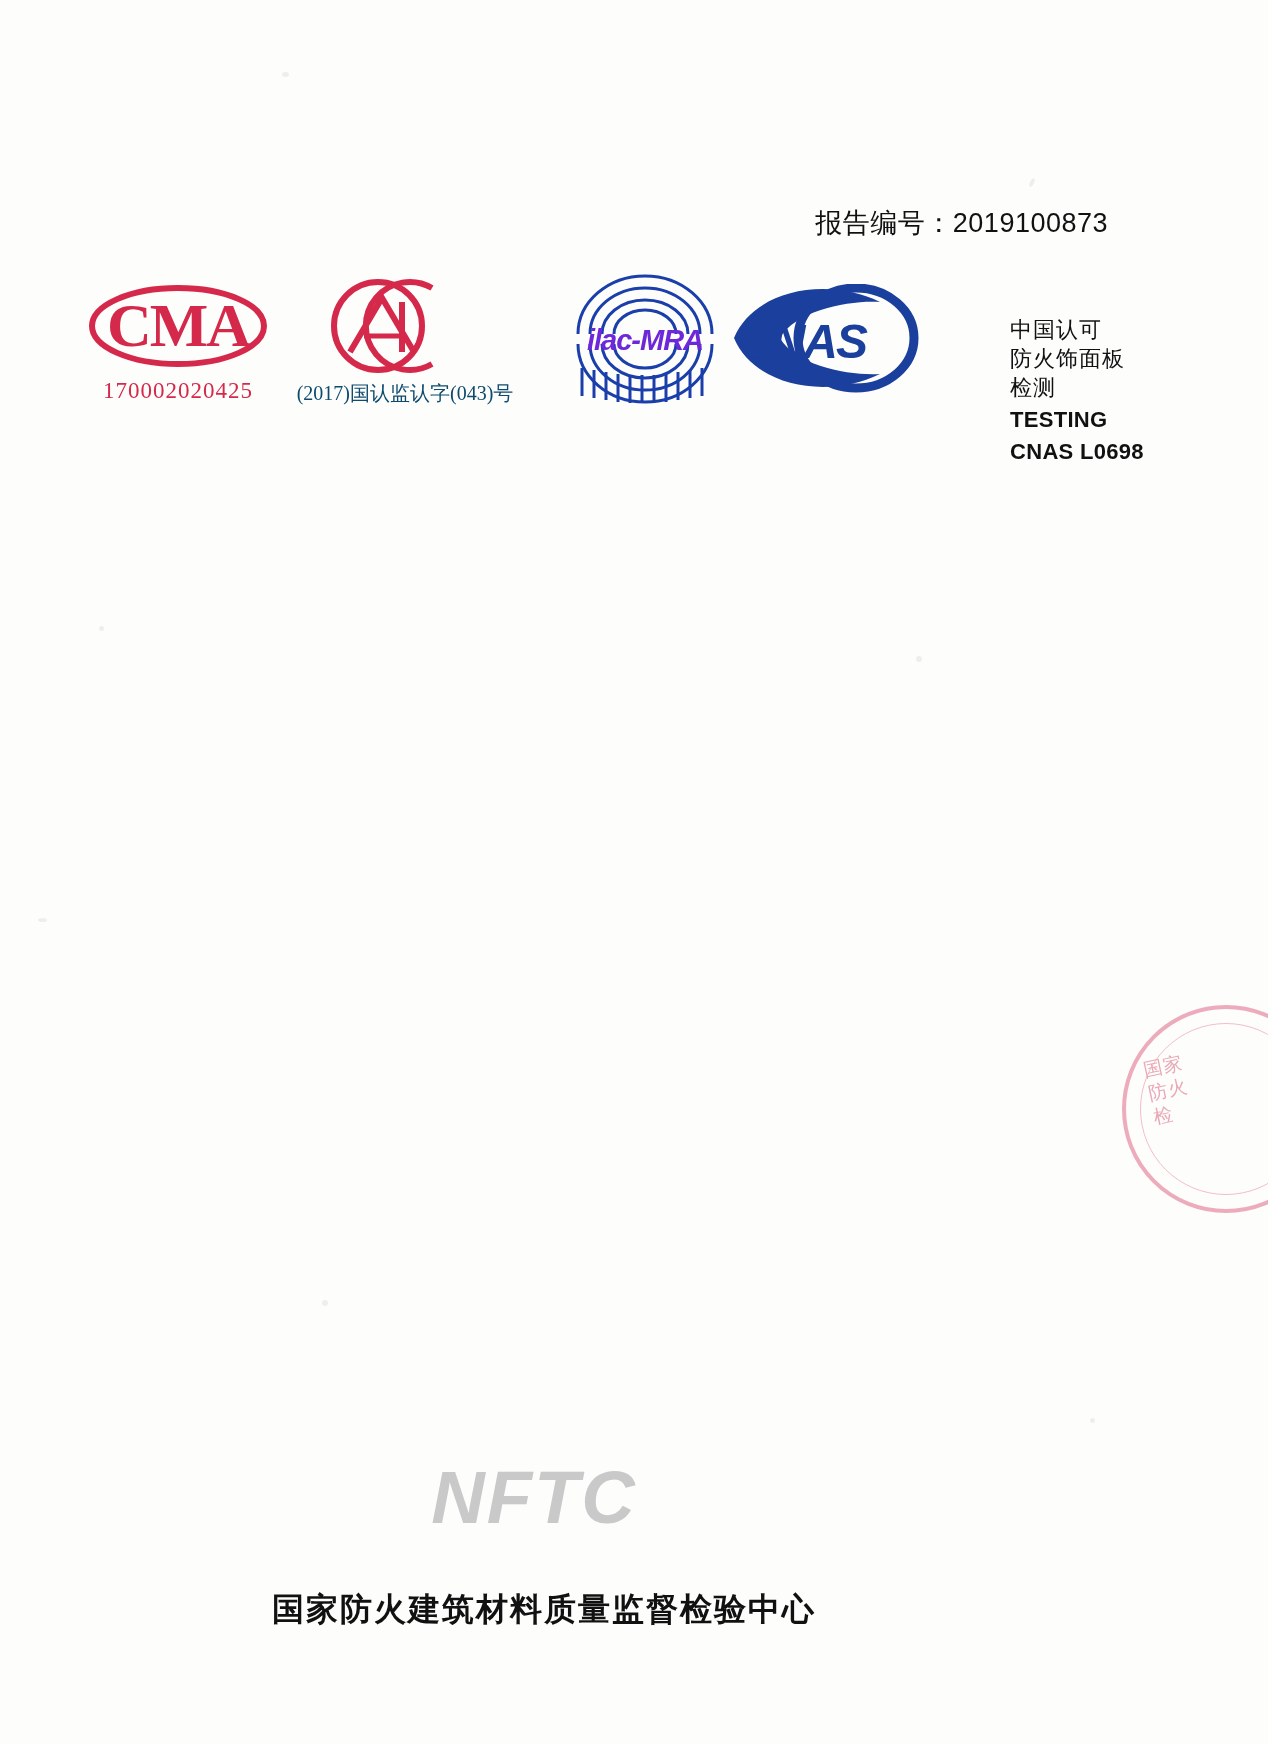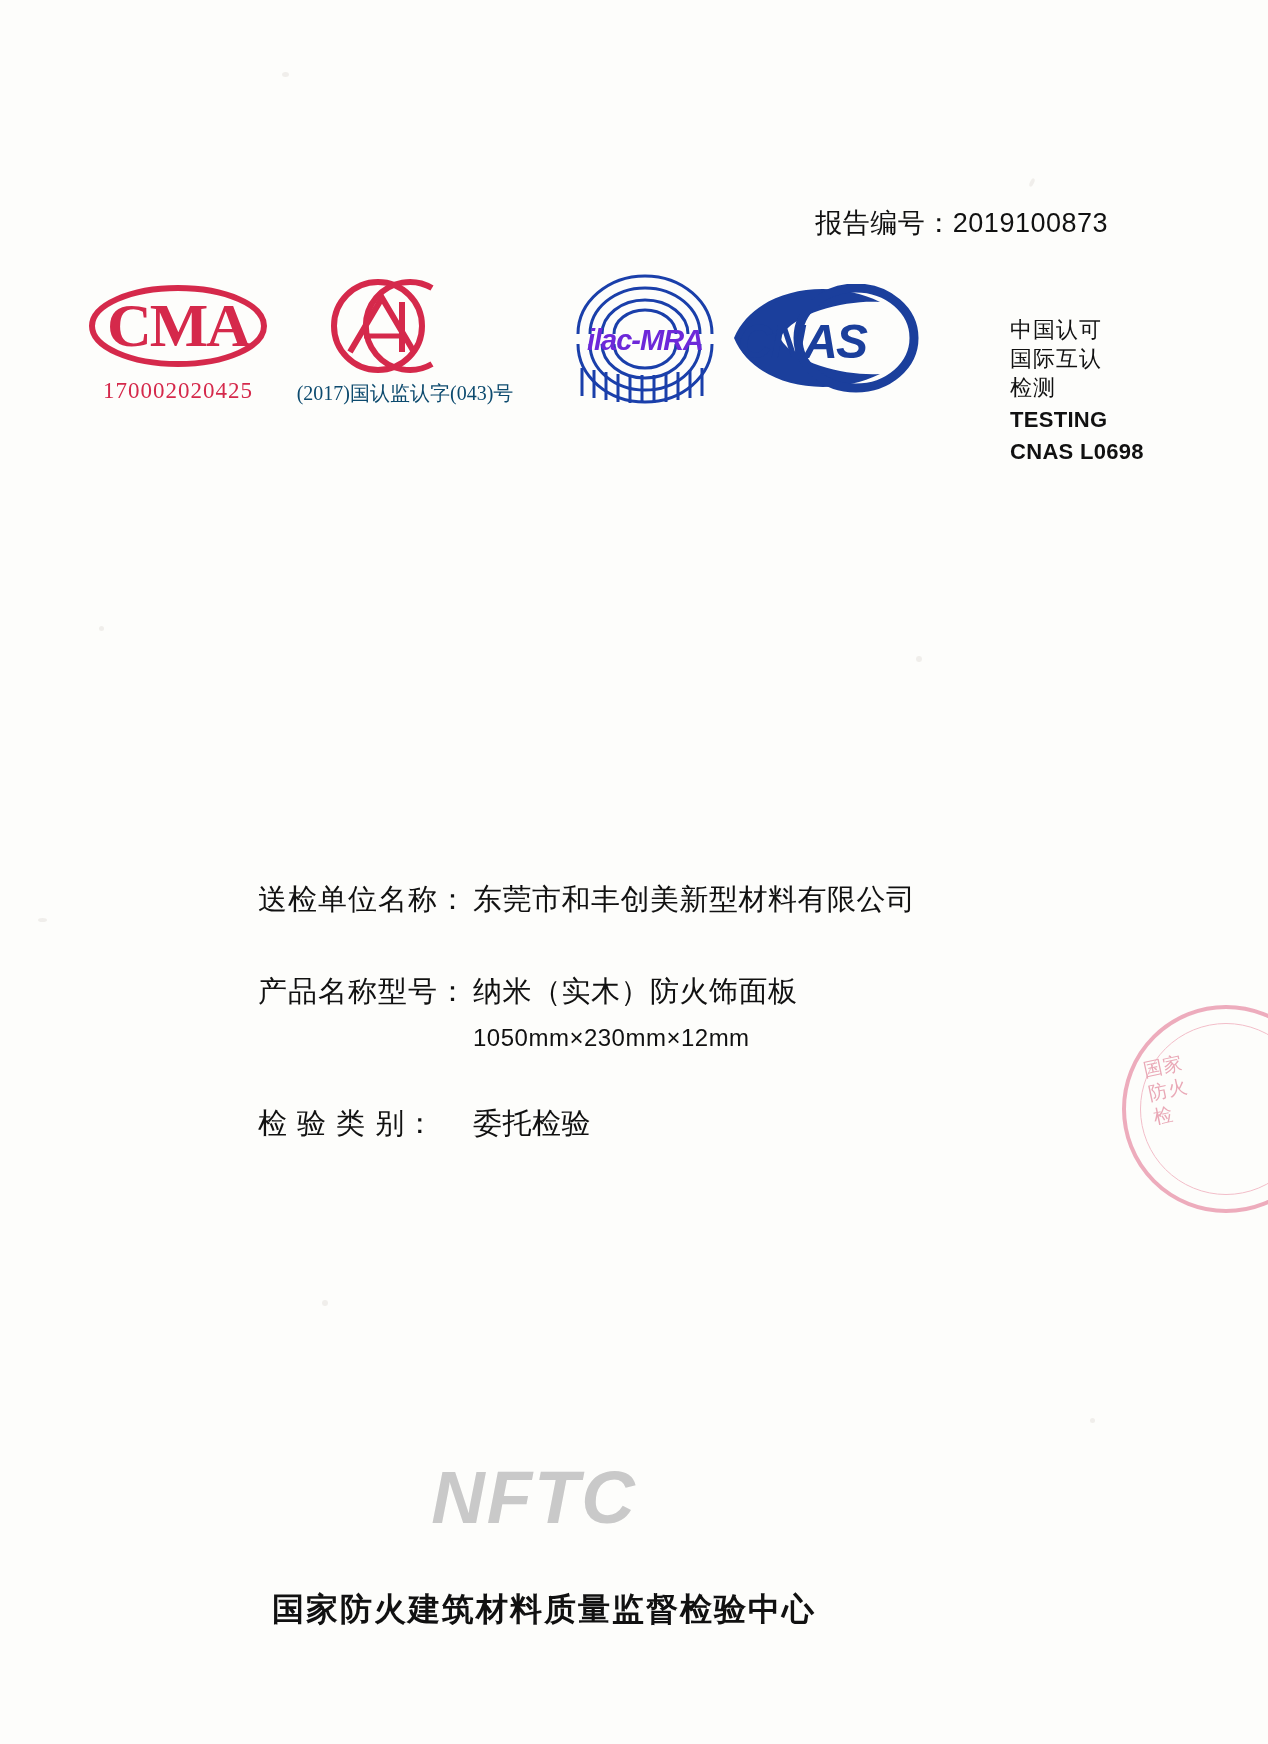--- a/index.html
+++ b/index.html
@@ -337,53 +337,28 @@
     <div class="cnas">
       <svg width="190" height="110" viewBox="0 0 190 110" xmlns="http://www.w3.org/2000/svg">
         <path d="M4 54 C24 6 96 -8 150 18 C120 16 66 26 50 54 C66 82 120 92 150 90 C96 116 24 102 4 54 Z" fill="#1b3f9c"></path>
         <ellipse cx="126" cy="54" rx="58" ry="50" fill="none" stroke="#1b3f9c" stroke-width="9"></ellipse>
       </svg>
       <div class="cnas-text">CNAS</div>
     </div>
 
     <div class="cnas-info">
       <div class="zh">中国认可</div>
-      <div class="zh">国际互认</div>
+      <div class="zh">防火饰面板</div>
       <div class="zh">检测</div>
       <div class="en">TESTING</div>
       <div class="en">CNAS L0698</div>
     </div>
   </div>
 
 
-  <div class="fields">
-
-    <div class="field-row">
-      <div class="field-label">送检单位名称：</div>
-      <div>
-        <div class="field-value">东莞市和丰创美新型材料有限公司</div>
-      </div>
-    </div>
-
-    <div class="field-row">
-      <div class="field-label">产品名称型号：</div>
-      <div>
-        <div class="field-value">纳米（实木）防火饰面板</div>
-        <div class="field-sub">1050mm×230mm×12mm</div>
-      </div>
-    </div>
-
-    <div class="field-row">
-      <div class="field-label spaced">检 验 类 别：</div>
-      <div>
-        <div class="field-value">委托检验</div>
-      </div>
-    </div>
-
-  </div>
 
   <div class="seal">
     <div class="seal-inner"></div>
     <div class="seal-text">国家防火检</div>
   </div>
 
   <div class="nftc">NFTC</div>
   <div class="org">国家防火建筑材料质量监督检验中心</div>
 
 </div>

